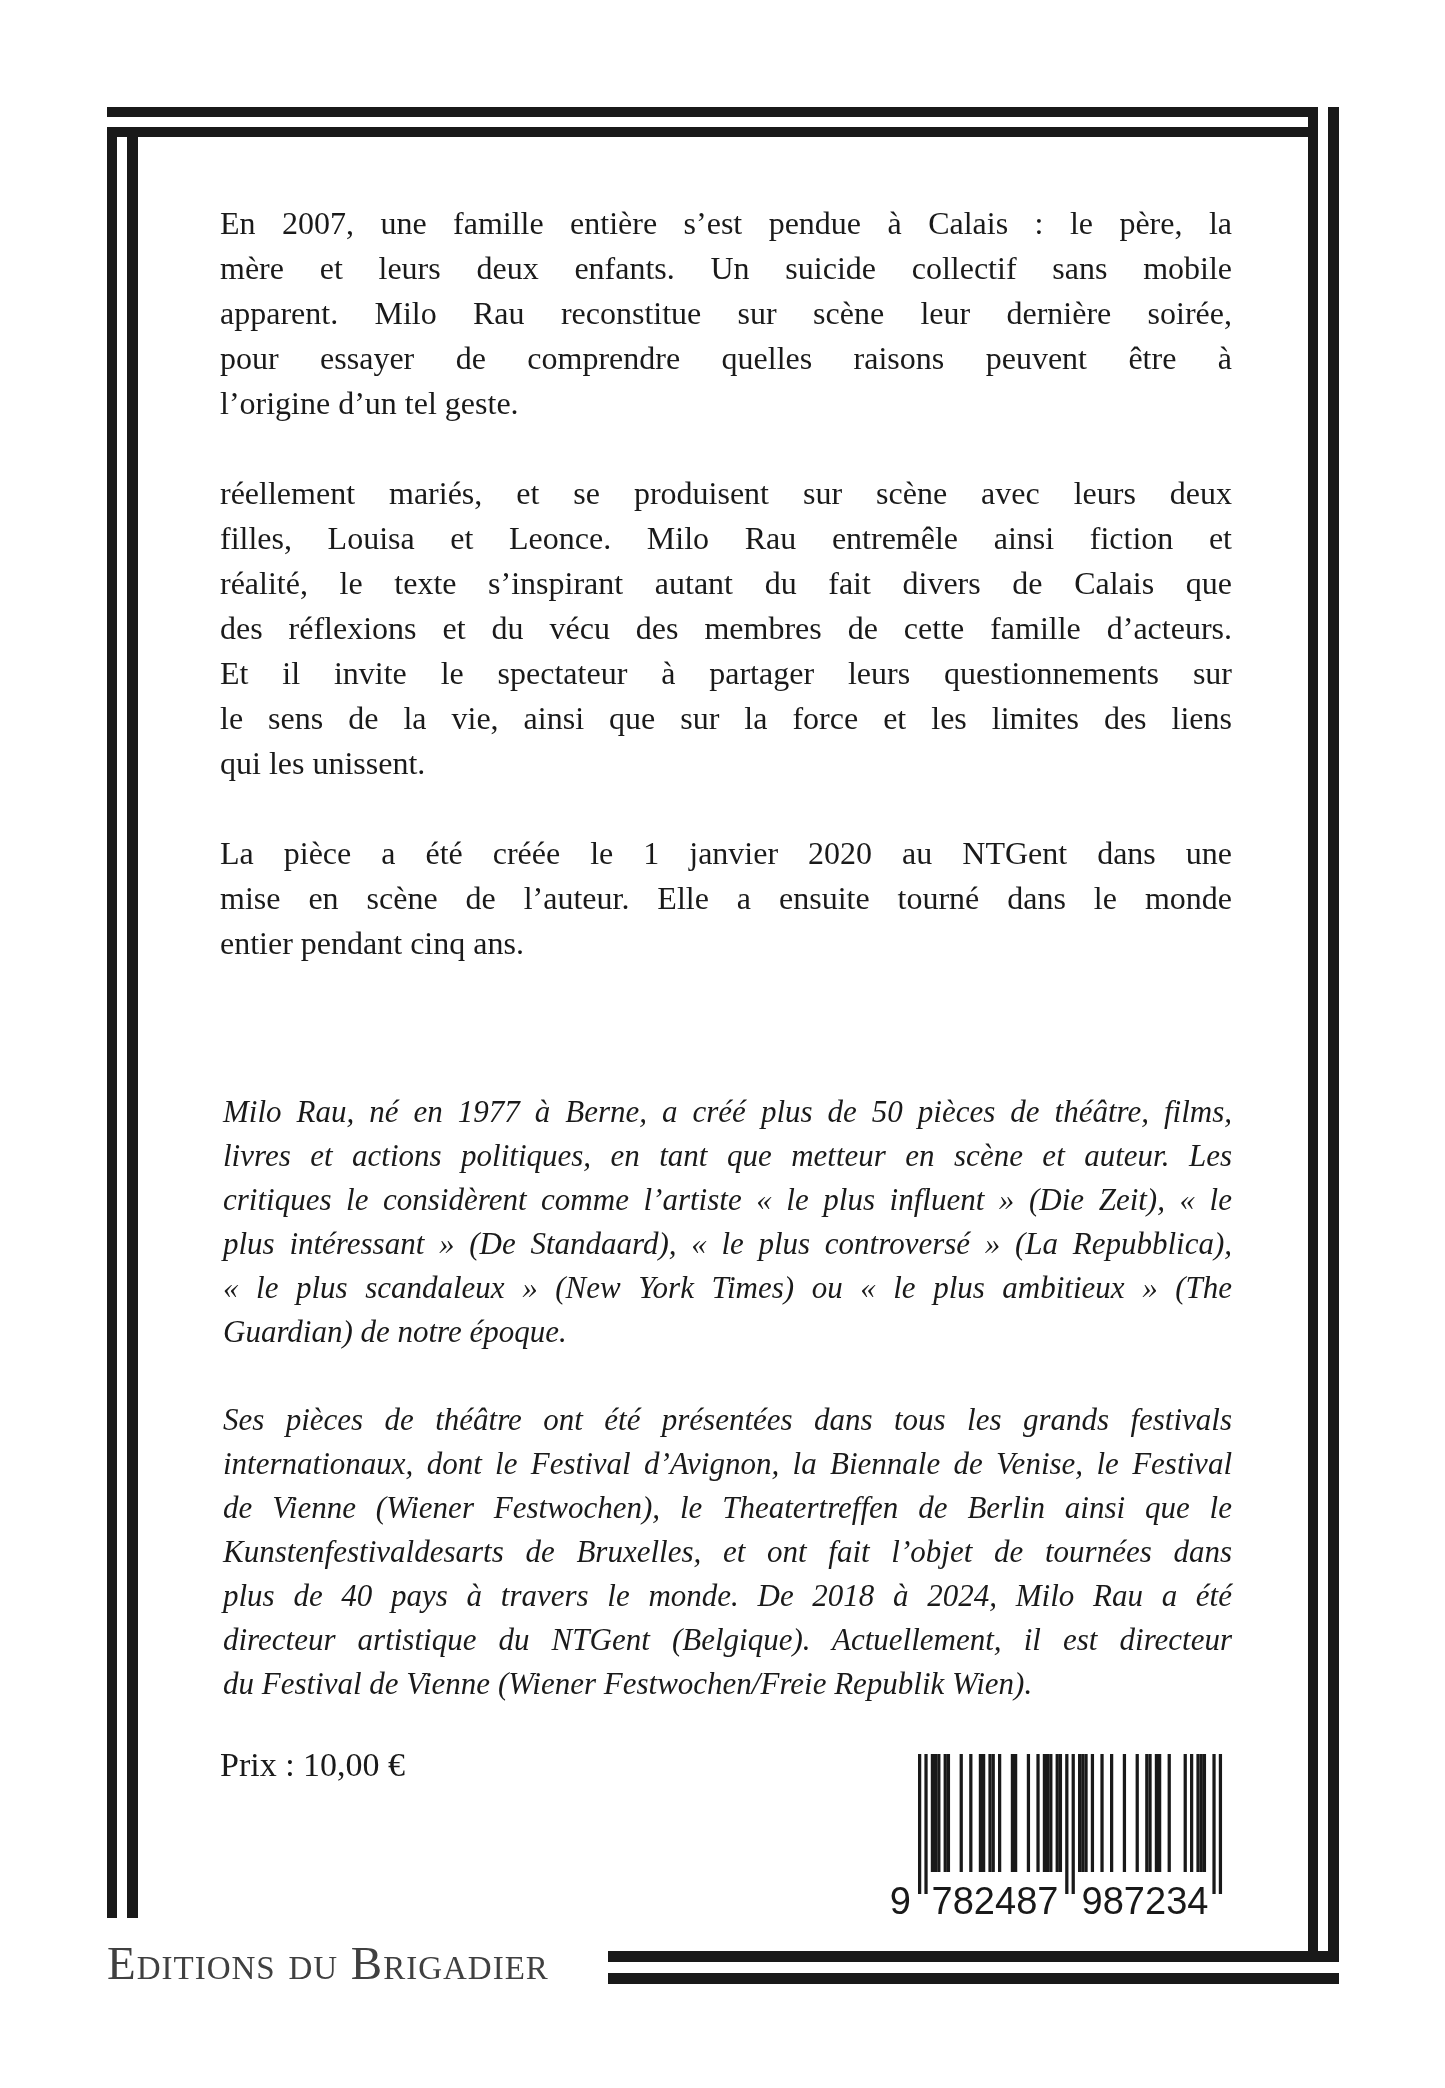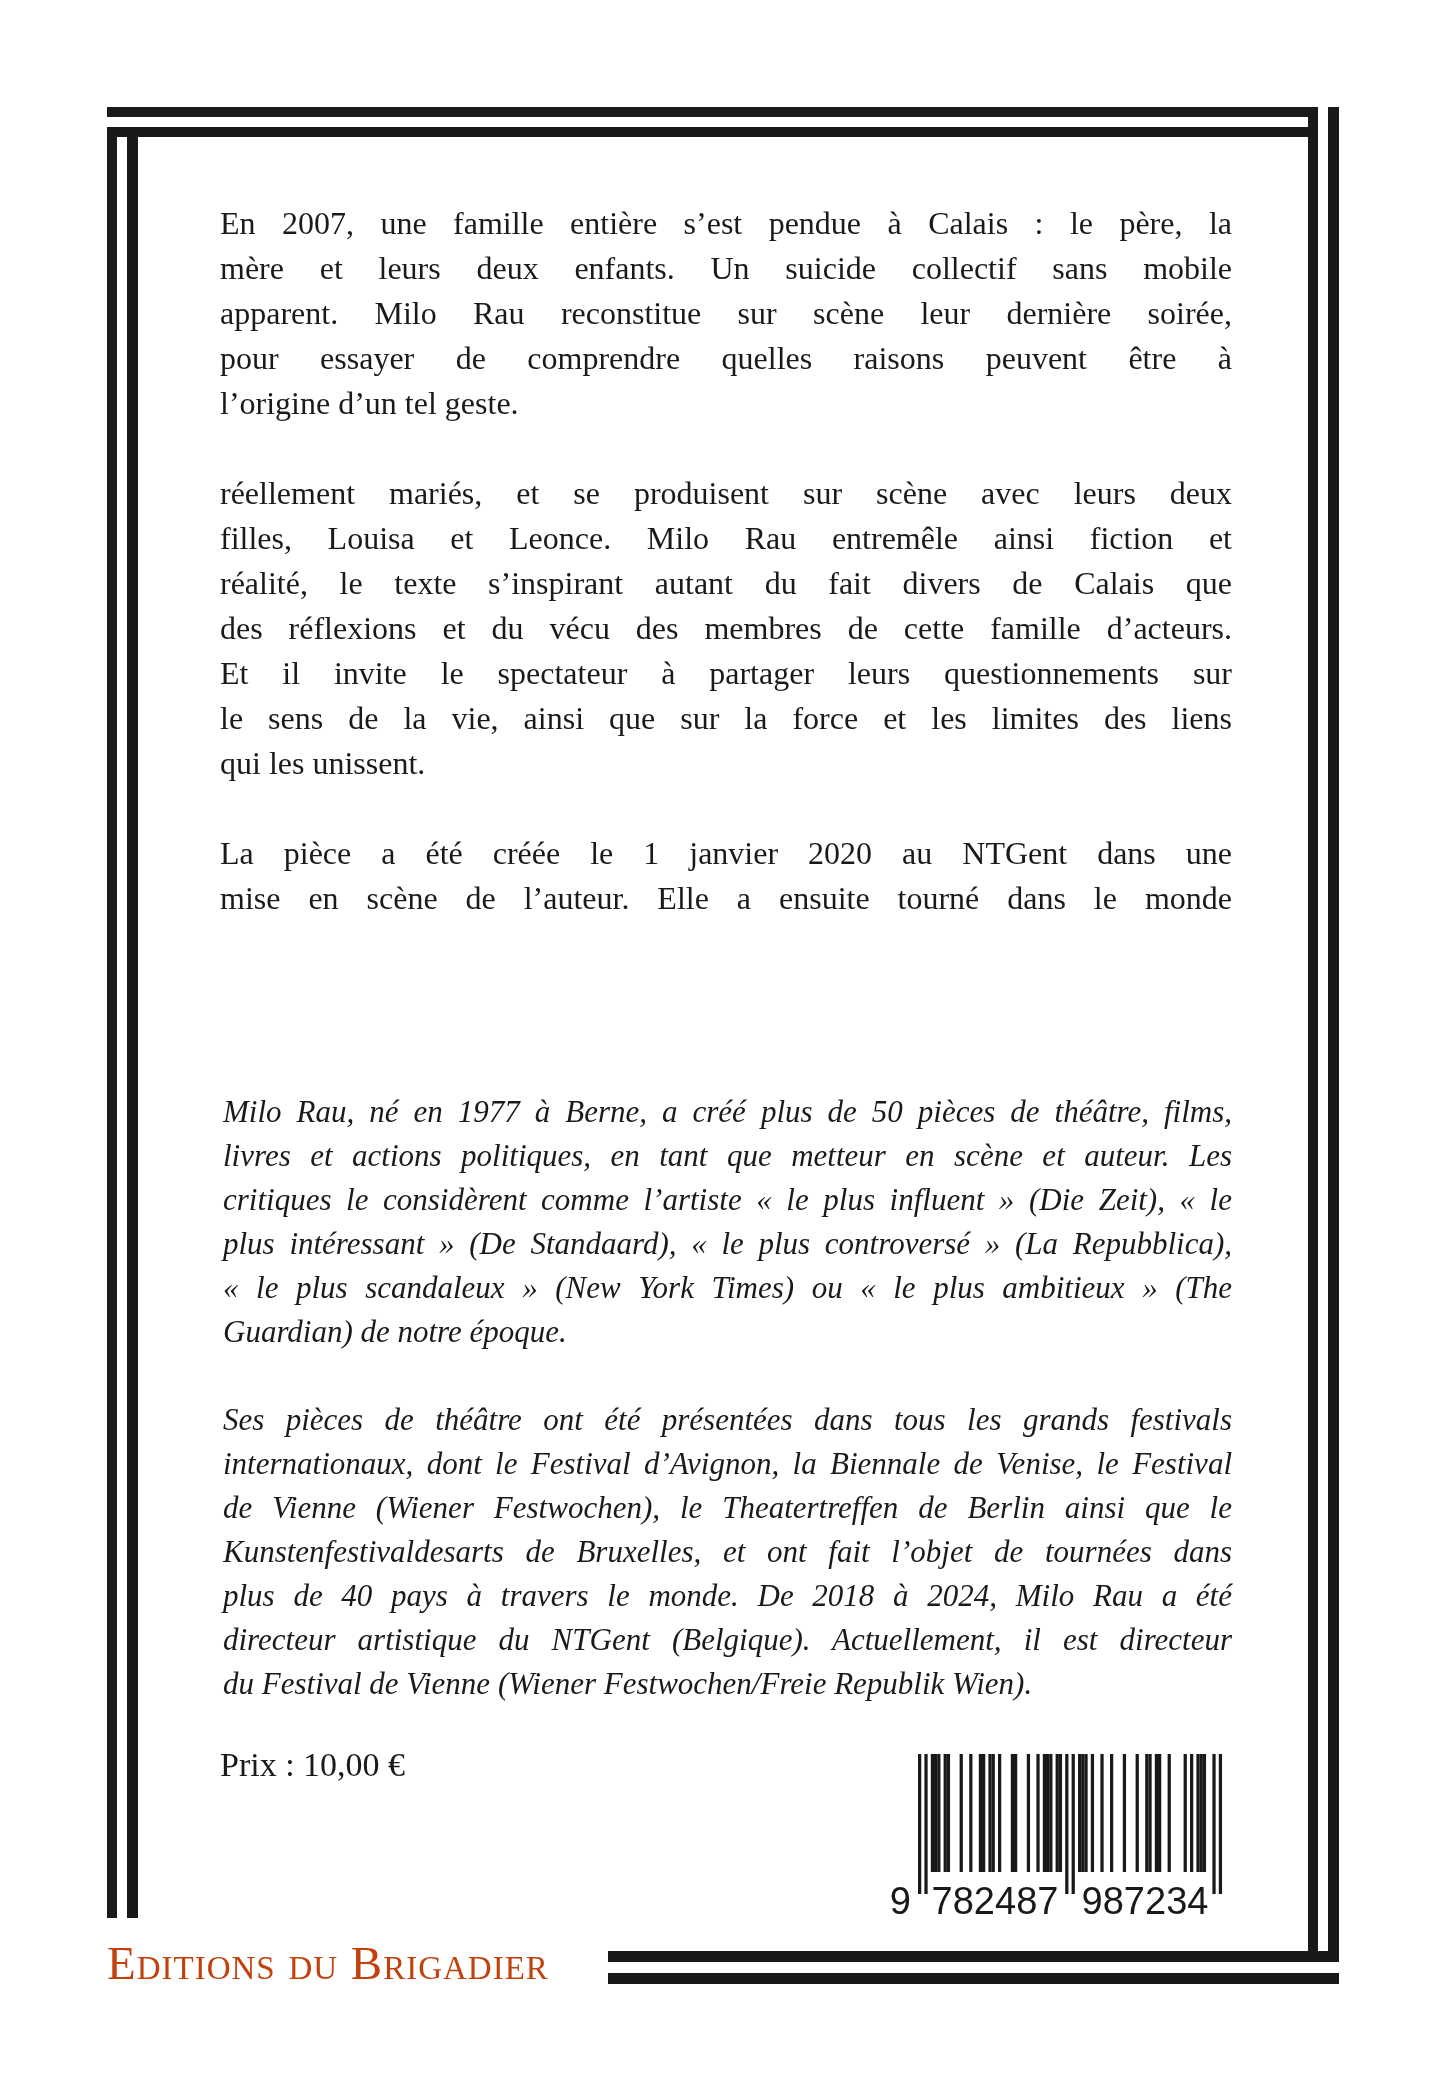--- a/index.html
+++ b/index.html
@@ -43,21 +43,21 @@
     position: absolute; left: 220px; top: 1740px; width: 640px;
     font-size: 34px; line-height: 50px;
   }
 
   .barcode-box { position: absolute; left: 875px; top: 1750px; width: 380px; height: 175px; }
 
   .publisher {
     position: absolute; left: 107px; top: 1937px;
     font-size: 47px; line-height: 52px;
     font-variant: small-caps; letter-spacing: 1px;
-    color: #c2410c; white-space: nowrap;
+    color: #404040; white-space: nowrap;
   }
 </style>
 </head>
 <body>
 
 <div class="page">
 
   <div class="rule rule-top-outer"></div>
   <div class="rule rule-top-inner"></div>
   <div class="rule rule-left-outer"></div>
@@ -80,20 +80,21 @@
         <div class="jline">filles, Louisa et Leonce. Milo Rau entremêle ainsi fiction et</div>
         <div class="jline">réalité, le texte s’inspirant autant du fait divers de Calais que</div>
         <div class="jline">des réflexions et du vécu des membres de cette famille d’acteurs.</div>
         <div class="jline">Et il invite le spectateur à partager leurs questionnements sur</div>
         <div class="jline">le sens de la vie, ainsi que sur la force et les limites des liens</div>
         <div class="jline jlast">qui les unissent.</div>
       </div>
       <div class="para">
         <div class="jline">La pièce a été créée le 1 janvier 2020 au NTGent dans une</div>
         <div class="jline">mise en scène de l’auteur. Elle a ensuite tourné dans le monde</div>
+        <div class="jline jlast">entier pendant cinq ans.</div>
       </div>
     </div>
 
   <div class="bio">
       <div class="para">
         <div class="jline">Milo Rau, né en 1977 à Berne, a créé plus de 50 pièces de théâtre, films,</div>
         <div class="jline">livres et actions politiques, en tant que metteur en scène et auteur. Les</div>
         <div class="jline">critiques le considèrent comme l’artiste « le plus influent » (Die Zeit), « le</div>
         <div class="jline">plus intéressant » (De Standaard), « le plus controversé » (La Repubblica),</div>
         <div class="jline">« le plus scandaleux » (New York Times) ou « le plus ambitieux » (The</div>

